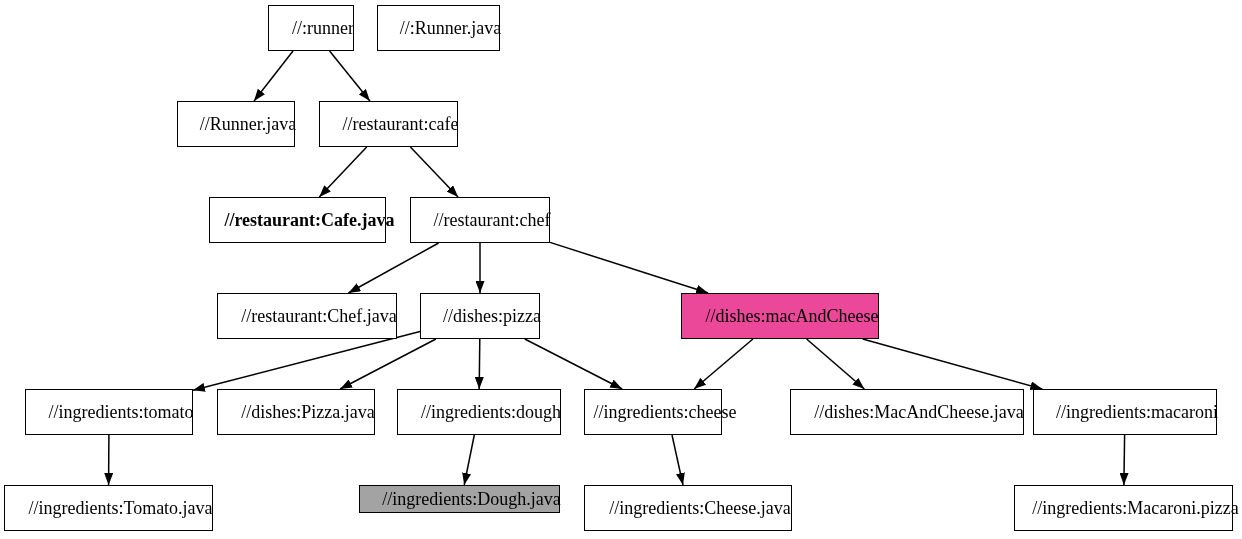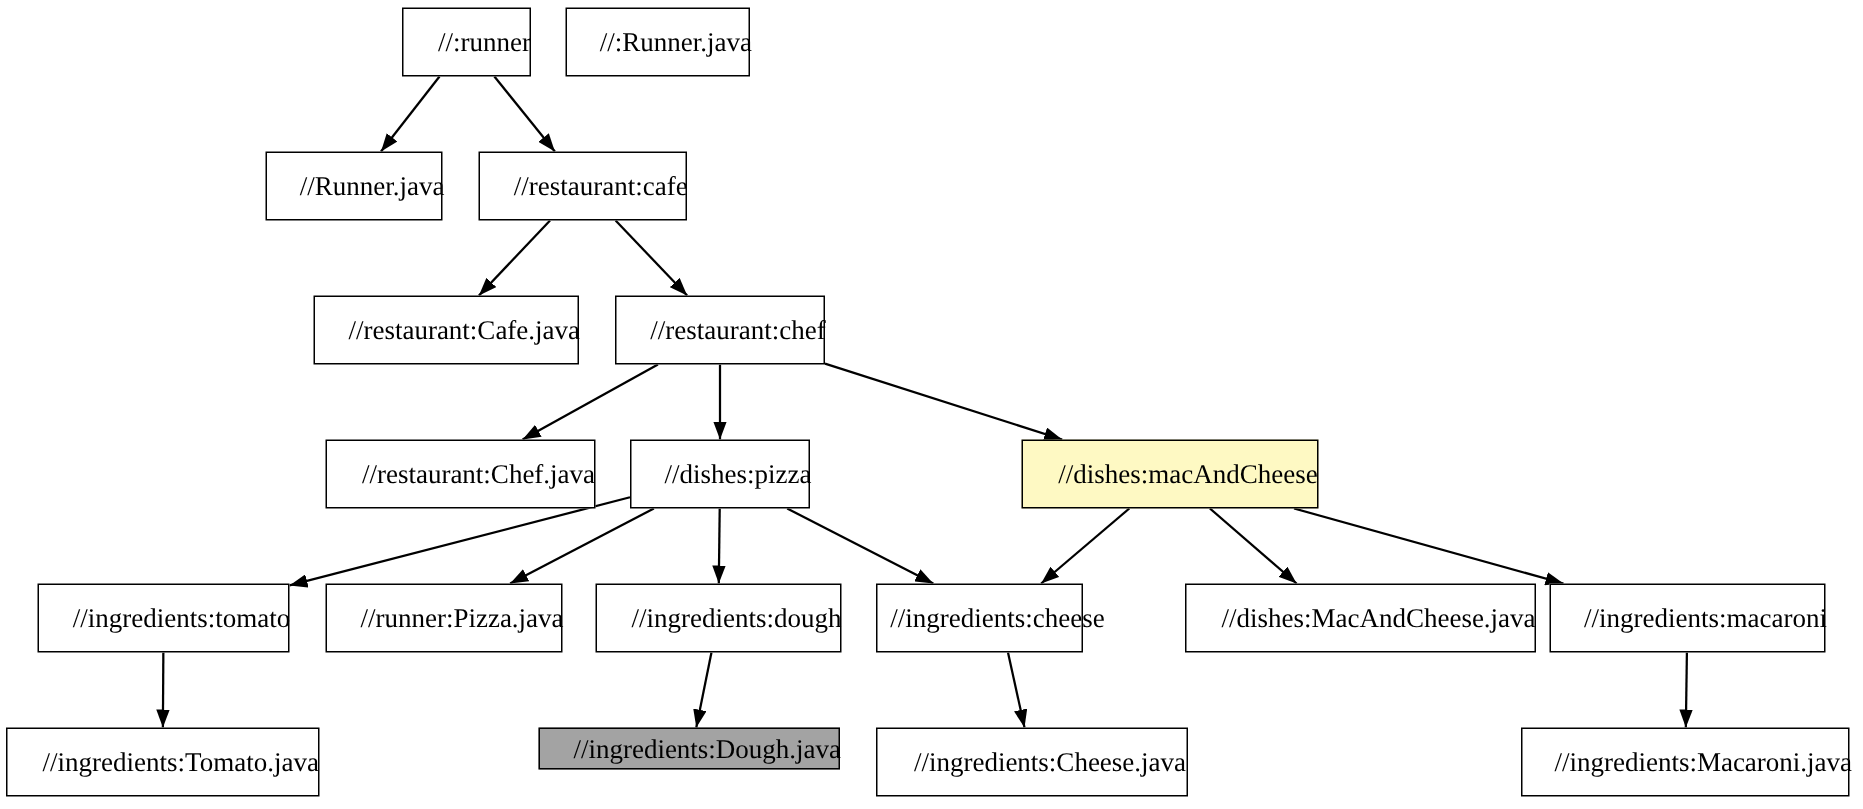--- a/index.html
+++ b/index.html
@@ -66,28 +66,28 @@
         <line x1="474.3" y1="435.0" x2="464.2" y2="485.0" stroke="#000000" stroke-width="1.5" marker-end="url(#arrowhead)"></line>
         <line x1="672.0" y1="435.0" x2="683.0" y2="485.0" stroke="#000000" stroke-width="1.5" marker-end="url(#arrowhead)"></line>
         <line x1="1124.6" y1="435.0" x2="1123.9" y2="485.0" stroke="#000000" stroke-width="1.5" marker-end="url(#arrowhead)"></line>
       </g>
   </svg>
 
 <div class="node" style="left: 268px; top: 5px; width: 86px; height: 46px; border-color: rgb(0, 0, 0); background: rgb(255, 255, 255);">//:runner</div>
     <div class="node" style="left: 377px; top: 5px; width: 123px; height: 46px; border-color: rgb(0, 0, 0); background: rgb(255, 255, 255);">//:Runner.java</div>
     <div class="node" style="left: 177px; top: 101px; width: 118px; height: 46px; border-color: rgb(0, 0, 0); background: rgb(255, 255, 255);">//Runner.java</div>
     <div class="node" style="left: 319px; top: 101px; width: 139px; height: 46px; border-color: rgb(0, 0, 0); background: rgb(255, 255, 255);">//restaurant:cafe</div>
-    <div class="node" style="left: 209px; top: 197px; width: 177px; height: 46px; border-color: rgb(0, 0, 0); background: rgb(255, 255, 255);">//restaurant:Cafe.java</div>
+    <div class="node" style="left: 209px; top: 197px; width: 177px; height: 46px; border-color: rgb(0, 0, 0); background: rgb(255, 255, 255); font-weight: bold;">//restaurant:Cafe.java</div>
     <div class="node" style="left: 410px; top: 197px; width: 140px; height: 46px; border-color: rgb(0, 0, 0); background: rgb(255, 255, 255);">//restaurant:chef</div>
     <div class="node" style="left: 217px; top: 293px; width: 180px; height: 46px; border-color: rgb(0, 0, 0); background: rgb(255, 255, 255);">//restaurant:Chef.java</div>
     <div class="node" style="left: 420px; top: 293px; width: 120px; height: 46px; border-color: rgb(0, 0, 0); background: rgb(255, 255, 255);">//dishes:pizza</div>
-    <div class="node" style="left: 681px; top: 293px; width: 198px; height: 46px; border-color: rgb(0, 0, 0); background: #fef9c3;">//dishes:macAndCheese</div>
+    <div class="node" style="left: 681px; top: 293px; width: 198px; height: 46px; border-color: rgb(0, 0, 0); background: #ec4899;">//dishes:macAndCheese</div>
     <div class="node" style="left: 25px; top: 389px; width: 168px; height: 46px; border-color: rgb(0, 0, 0); background: rgb(255, 255, 255);">//ingredients:tomato</div>
-    <div class="node" style="left: 217px; top: 389px; width: 158px; height: 46px; border-color: rgb(0, 0, 0); background: rgb(255, 255, 255);">//runner:Pizza.java</div>
+    <div class="node" style="left: 217px; top: 389px; width: 158px; height: 46px; border-color: rgb(0, 0, 0); background: rgb(255, 255, 255);">//dishes:Pizza.java</div>
     <div class="node" style="left: 397px; top: 389px; width: 164px; height: 46px; border-color: rgb(0, 0, 0); background: rgb(255, 255, 255);">//ingredients:dough</div>
     <div class="node" style="left: 584px; top: 389px; width: 138px; height: 46px; border-color: rgb(0, 0, 0); background: rgb(255, 255, 255);">//ingredients:cheese</div>
     <div class="node" style="left: 774px; top: 389px; width: 234px; height: 46px; border-color: rgb(0, 0, 0); background: rgb(255, 255, 255); margin-left: 16px;">//dishes:MacAndCheese.java</div>
     <div class="node" style="left: 1033px; top: 389px; width: 184px; height: 46px; border-color: rgb(0, 0, 0); background: rgb(255, 255, 255);">//ingredients:macaroni</div>
     <div class="node" style="left: 4px; top: 485px; width: 209px; height: 46px; border-color: rgb(0, 0, 0); background: rgb(255, 255, 255);">//ingredients:Tomato.java</div>
     <div class="node" style="left: 359px; top: 485px; width: 201px; height: 28px; border-color: rgb(0, 0, 0); background: #a3a3a3;">//ingredients:Dough.java</div>
     <div class="node" style="left: 584px; top: 485px; width: 208px; height: 46px; border-color: rgb(0, 0, 0); background: rgb(255, 255, 255);">//ingredients:Cheese.java</div>
-    <div class="node" style="left: 1014px; top: 485px; width: 219px; height: 46px; border-color: rgb(0, 0, 0); background: rgb(255, 255, 255);">//ingredients:Macaroni.java</div>
+    <div class="node" style="left: 1014px; top: 485px; width: 219px; height: 46px; border-color: rgb(0, 0, 0); background: rgb(255, 255, 255);">//ingredients:Macaroni.pizza</div>
   </div>
 
 </body></html>

